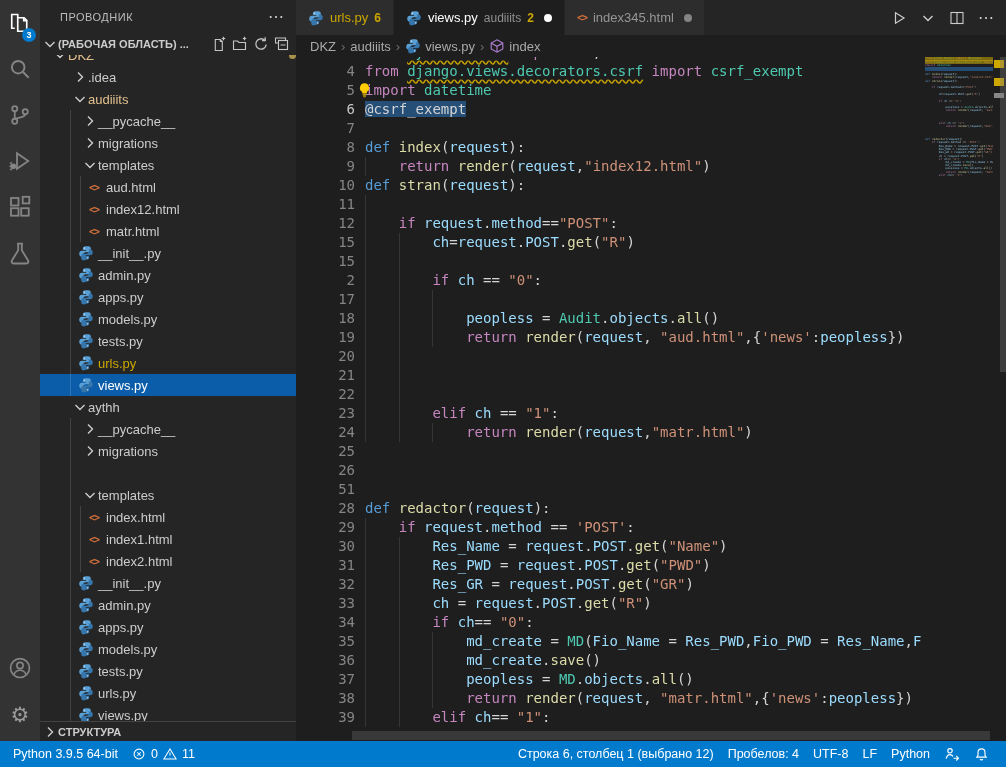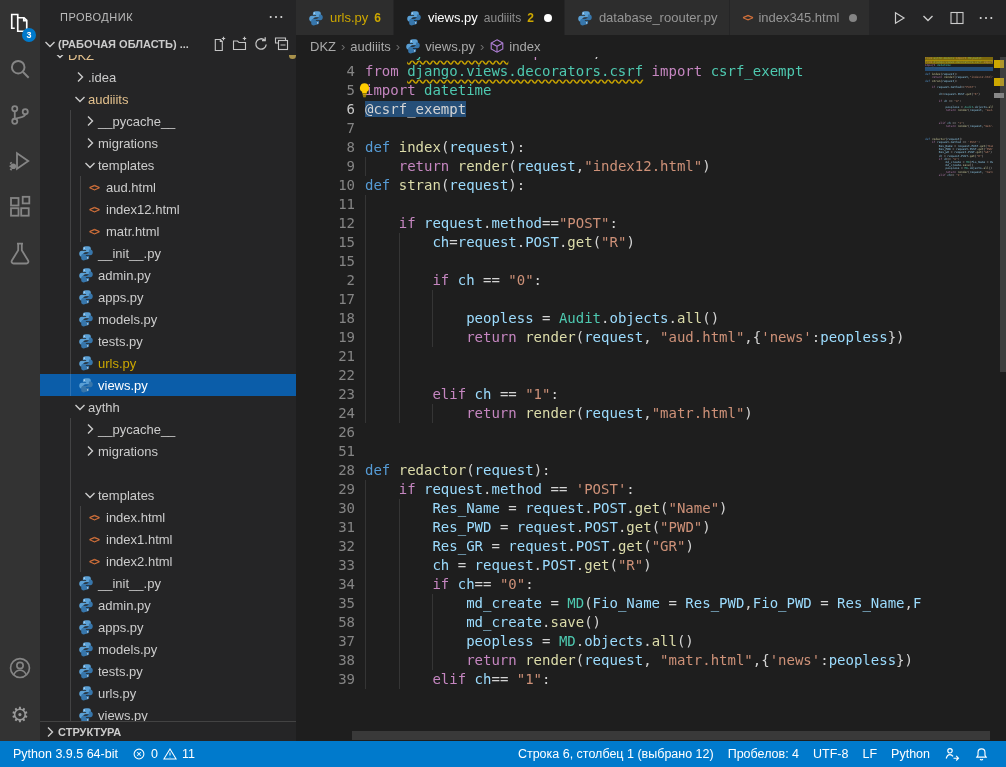--- a/index.html
+++ b/index.html
@@ -546,31 +546,20 @@
                 <circle cx="9.7" cy="12.9" r=".6" fill="#fff"></circle>
               </svg>
             </span>
             <span>views.py</span>
             <span class="tab-desc">audiiits</span>
             <span class="tab-badge">2</span>
             <span class="tab-dot" style="background: rgb(255, 255, 255); margin-left: 4px;"></span>
           </div>
           <div class="tab">
             <span class="icon">
-              <svg width="16" height="16" viewBox="0 0 16 16">
-                <path fill="#5A9FD4" d="M7.9 1.2c-2 0-3 .9-3 2.2v1.7h3.2v.7H3.7c-1.4 0-2.5 1.1-2.5 2.9 0 1.7 1 2.9 2.5 2.9h1.4v-1.9c0-1.4 1.2-2.5 2.6-2.5h3c1.2 0 2.1-1 2.1-2.2V3.4c0-1.3-1.1-2.2-2.5-2.2z"></path>
-                <path fill="#3776AB" d="M8.1 14.8c2 0 3-.9 3-2.2v-1.7H7.9v-.7h4.4c1.4 0 2.5-1.1 2.5-2.9 0-1.7-1-2.9-2.5-2.9h-1.4v1.9c0 1.4-1.2 2.5-2.6 2.5h-3c-1.2 0-2.1 1-2.1 2.2v2.2c0 1.3 1.1 2.2 2.5 2.2z"></path>
-                <circle cx="6.3" cy="3.1" r=".6" fill="#fff"></circle>
-                <circle cx="9.7" cy="12.9" r=".6" fill="#fff"></circle>
-              </svg>
-            </span>
-            <span>database_roouter.py</span>
-          </div>
-          <div class="tab">
-            <span class="icon">
               <span class="html-glyph">&lt;&gt;</span>
             </span>
             <span>index345.html</span>
             <span class="tab-dot" style="background: rgb(132, 132, 132); margin-left: 4px;"></span>
           </div>
         </div>
       <div id="tab-actions">
           <span class="icon">
             <svg width="16" height="16" viewBox="0 0 16 16" fill="none" stroke="currentColor" stroke-width="1.2">
               <path d="M4.5 2.8 13 8l-8.5 5.2z"></path>
@@ -681,36 +670,44 @@
           </div>
           <div class="code-line">
             <span class="ln">18</span>
             <span class="lc" style="background-image: linear-gradient(rgba(255, 255, 255, 0.1), rgba(255, 255, 255, 0.1)), linear-gradient(rgba(255, 255, 255, 0.1), rgba(255, 255, 255, 0.1)), linear-gradient(rgba(255, 255, 255, 0.1), rgba(255, 255, 255, 0.1)); background-position: 5px 0px, 39px 0px, 72px 0px; background-size: 1px 100%;"><span class="t-p" style="color: rgb(212, 212, 212);">            </span><span class="t-v" style="color: rgb(156, 220, 254);">peopless</span><span class="t-p" style="color: rgb(212, 212, 212);"> = </span><span class="t-c" style="color: rgb(78, 201, 176);">Audit</span><span class="t-p" style="color: rgb(212, 212, 212);">.</span><span class="t-v" style="color: rgb(156, 220, 254);">objects</span><span class="t-p" style="color: rgb(212, 212, 212);">.</span><span class="t-f" style="color: rgb(220, 220, 170);">all</span><span class="t-p" style="color: rgb(212, 212, 212);">()</span></span>
           </div>
           <div class="code-line">
             <span class="ln">19</span>
             <span class="lc" style="background-image: linear-gradient(rgba(255, 255, 255, 0.1), rgba(255, 255, 255, 0.1)), linear-gradient(rgba(255, 255, 255, 0.1), rgba(255, 255, 255, 0.1)), linear-gradient(rgba(255, 255, 255, 0.1), rgba(255, 255, 255, 0.1)); background-position: 5px 0px, 39px 0px, 72px 0px; background-size: 1px 100%;"><span class="t-p" style="color: rgb(212, 212, 212);">            </span><span class="t-k" style="color: rgb(197, 134, 192);">return</span><span class="t-p" style="color: rgb(212, 212, 212);"> </span><span class="t-f" style="color: rgb(220, 220, 170);">render</span><span class="t-p" style="color: rgb(212, 212, 212);">(</span><span class="t-v" style="color: rgb(156, 220, 254);">request</span><span class="t-p" style="color: rgb(212, 212, 212);">, </span><span class="t-s" style="color: rgb(206, 145, 120);">"aud.html"</span><span class="t-p" style="color: rgb(212, 212, 212);">,{</span><span class="t-s" style="color: rgb(206, 145, 120);">'news'</span><span class="t-p" style="color: rgb(212, 212, 212);">:</span><span class="t-v" style="color: rgb(156, 220, 254);">peopless</span><span class="t-p" style="color: rgb(212, 212, 212);">})</span></span>
           </div>
           <div class="code-line">
+            <span class="ln">20</span>
+            <span class="lc" style="background-image: linear-gradient(rgba(255, 255, 255, 0.1), rgba(255, 255, 255, 0.1)), linear-gradient(rgba(255, 255, 255, 0.1), rgba(255, 255, 255, 0.1)); background-position: 5px 0px, 39px 0px; background-size: 1px 100%;"></span>
+          </div>
+          <div class="code-line">
             <span class="ln">21</span>
             <span class="lc" style="background-image: linear-gradient(rgba(255, 255, 255, 0.1), rgba(255, 255, 255, 0.1)), linear-gradient(rgba(255, 255, 255, 0.1), rgba(255, 255, 255, 0.1)); background-position: 5px 0px, 39px 0px; background-size: 1px 100%;"></span>
           </div>
           <div class="code-line">
             <span class="ln">22</span>
             <span class="lc" style="background-image: linear-gradient(rgba(255, 255, 255, 0.1), rgba(255, 255, 255, 0.1)), linear-gradient(rgba(255, 255, 255, 0.1), rgba(255, 255, 255, 0.1)); background-position: 5px 0px, 39px 0px; background-size: 1px 100%;"></span>
           </div>
           <div class="code-line">
             <span class="ln">23</span>
             <span class="lc" style="background-image: linear-gradient(rgba(255, 255, 255, 0.1), rgba(255, 255, 255, 0.1)), linear-gradient(rgba(255, 255, 255, 0.1), rgba(255, 255, 255, 0.1)); background-position: 5px 0px, 39px 0px; background-size: 1px 100%;"><span class="t-p" style="color: rgb(212, 212, 212);">        </span><span class="t-k" style="color: rgb(197, 134, 192);">elif</span><span class="t-p" style="color: rgb(212, 212, 212);"> </span><span class="t-v" style="color: rgb(156, 220, 254);">ch</span><span class="t-p" style="color: rgb(212, 212, 212);"> == </span><span class="t-s" style="color: rgb(206, 145, 120);">"1"</span><span class="t-p" style="color: rgb(212, 212, 212);">:</span></span>
           </div>
           <div class="code-line">
             <span class="ln">24</span>
             <span class="lc" style="background-image: linear-gradient(rgba(255, 255, 255, 0.1), rgba(255, 255, 255, 0.1)), linear-gradient(rgba(255, 255, 255, 0.1), rgba(255, 255, 255, 0.1)), linear-gradient(rgba(255, 255, 255, 0.1), rgba(255, 255, 255, 0.1)); background-position: 5px 0px, 39px 0px, 72px 0px; background-size: 1px 100%;"><span class="t-p" style="color: rgb(212, 212, 212);">            </span><span class="t-k" style="color: rgb(197, 134, 192);">return</span><span class="t-p" style="color: rgb(212, 212, 212);"> </span><span class="t-f" style="color: rgb(220, 220, 170);">render</span><span class="t-p" style="color: rgb(212, 212, 212);">(</span><span class="t-v" style="color: rgb(156, 220, 254);">request</span><span class="t-p" style="color: rgb(212, 212, 212);">,</span><span class="t-s" style="color: rgb(206, 145, 120);">"matr.html"</span><span class="t-p" style="color: rgb(212, 212, 212);">)</span></span>
           </div>
           <div class="code-line">
+            <span class="ln">25</span>
+            <span class="lc"></span>
+          </div>
+          <div class="code-line">
             <span class="ln">26</span>
             <span class="lc"></span>
           </div>
           <div class="code-line">
             <span class="ln">51</span>
             <span class="lc"></span>
           </div>
           <div class="code-line">
             <span class="ln">28</span>
             <span class="lc"><span class="t-d" style="color: rgb(86, 156, 214);">def</span><span class="t-p" style="color: rgb(212, 212, 212);"> </span><span class="t-f" style="color: rgb(220, 220, 170);">redactor</span><span class="t-p" style="color: rgb(212, 212, 212);">(</span><span class="t-v" style="color: rgb(156, 220, 254);">request</span><span class="t-p" style="color: rgb(212, 212, 212);">):</span></span>
@@ -737,21 +734,21 @@
           </div>
           <div class="code-line">
             <span class="ln">34</span>
             <span class="lc" style="background-image: linear-gradient(rgba(255, 255, 255, 0.1), rgba(255, 255, 255, 0.1)), linear-gradient(rgba(255, 255, 255, 0.1), rgba(255, 255, 255, 0.1)); background-position: 5px 0px, 39px 0px; background-size: 1px 100%;"><span class="t-p" style="color: rgb(212, 212, 212);">        </span><span class="t-k" style="color: rgb(197, 134, 192);">if</span><span class="t-p" style="color: rgb(212, 212, 212);"> </span><span class="t-v" style="color: rgb(156, 220, 254);">ch</span><span class="t-p" style="color: rgb(212, 212, 212);">== </span><span class="t-s" style="color: rgb(206, 145, 120);">"0"</span><span class="t-p" style="color: rgb(212, 212, 212);">:</span></span>
           </div>
           <div class="code-line">
             <span class="ln">35</span>
             <span class="lc" style="background-image: linear-gradient(rgba(255, 255, 255, 0.1), rgba(255, 255, 255, 0.1)), linear-gradient(rgba(255, 255, 255, 0.1), rgba(255, 255, 255, 0.1)), linear-gradient(rgba(255, 255, 255, 0.1), rgba(255, 255, 255, 0.1)); background-position: 5px 0px, 39px 0px, 72px 0px; background-size: 1px 100%;"><span class="t-p" style="color: rgb(212, 212, 212);">            </span><span class="t-v" style="color: rgb(156, 220, 254);">md_create</span><span class="t-p" style="color: rgb(212, 212, 212);"> = </span><span class="t-c" style="color: rgb(78, 201, 176);">MD</span><span class="t-p" style="color: rgb(212, 212, 212);">(</span><span class="t-v" style="color: rgb(156, 220, 254);">Fio_Name</span><span class="t-p" style="color: rgb(212, 212, 212);"> = </span><span class="t-v" style="color: rgb(156, 220, 254);">Res_PWD</span><span class="t-p" style="color: rgb(212, 212, 212);">,</span><span class="t-v" style="color: rgb(156, 220, 254);">Fio_PWD</span><span class="t-p" style="color: rgb(212, 212, 212);"> = </span><span class="t-v" style="color: rgb(156, 220, 254);">Res_Name</span><span class="t-p" style="color: rgb(212, 212, 212);">,</span><span class="t-v" style="color: rgb(156, 220, 254);">F</span></span>
           </div>
           <div class="code-line">
-            <span class="ln">58</span>
+            <span class="ln">36</span>
             <span class="lc" style="background-image: linear-gradient(rgba(255, 255, 255, 0.1), rgba(255, 255, 255, 0.1)), linear-gradient(rgba(255, 255, 255, 0.1), rgba(255, 255, 255, 0.1)), linear-gradient(rgba(255, 255, 255, 0.1), rgba(255, 255, 255, 0.1)); background-position: 5px 0px, 39px 0px, 72px 0px; background-size: 1px 100%;"><span class="t-p" style="color: rgb(212, 212, 212);">            </span><span class="t-v" style="color: rgb(156, 220, 254);">md_create</span><span class="t-p" style="color: rgb(212, 212, 212);">.</span><span class="t-f" style="color: rgb(220, 220, 170);">save</span><span class="t-p" style="color: rgb(212, 212, 212);">()</span></span>
           </div>
           <div class="code-line">
             <span class="ln">37</span>
             <span class="lc" style="background-image: linear-gradient(rgba(255, 255, 255, 0.1), rgba(255, 255, 255, 0.1)), linear-gradient(rgba(255, 255, 255, 0.1), rgba(255, 255, 255, 0.1)), linear-gradient(rgba(255, 255, 255, 0.1), rgba(255, 255, 255, 0.1)); background-position: 5px 0px, 39px 0px, 72px 0px; background-size: 1px 100%;"><span class="t-p" style="color: rgb(212, 212, 212);">            </span><span class="t-v" style="color: rgb(156, 220, 254);">peopless</span><span class="t-p" style="color: rgb(212, 212, 212);"> = </span><span class="t-c" style="color: rgb(78, 201, 176);">MD</span><span class="t-p" style="color: rgb(212, 212, 212);">.</span><span class="t-v" style="color: rgb(156, 220, 254);">objects</span><span class="t-p" style="color: rgb(212, 212, 212);">.</span><span class="t-f" style="color: rgb(220, 220, 170);">all</span><span class="t-p" style="color: rgb(212, 212, 212);">()</span></span>
           </div>
           <div class="code-line">
             <span class="ln">38</span>
             <span class="lc" style="background-image: linear-gradient(rgba(255, 255, 255, 0.1), rgba(255, 255, 255, 0.1)), linear-gradient(rgba(255, 255, 255, 0.1), rgba(255, 255, 255, 0.1)), linear-gradient(rgba(255, 255, 255, 0.1), rgba(255, 255, 255, 0.1)); background-position: 5px 0px, 39px 0px, 72px 0px; background-size: 1px 100%;"><span class="t-p" style="color: rgb(212, 212, 212);">            </span><span class="t-k" style="color: rgb(197, 134, 192);">return</span><span class="t-p" style="color: rgb(212, 212, 212);"> </span><span class="t-f" style="color: rgb(220, 220, 170);">render</span><span class="t-p" style="color: rgb(212, 212, 212);">(</span><span class="t-v" style="color: rgb(156, 220, 254);">request</span><span class="t-p" style="color: rgb(212, 212, 212);">, </span><span class="t-s" style="color: rgb(206, 145, 120);">"matr.html"</span><span class="t-p" style="color: rgb(212, 212, 212);">,{</span><span class="t-s" style="color: rgb(206, 145, 120);">'news'</span><span class="t-p" style="color: rgb(212, 212, 212);">:</span><span class="t-v" style="color: rgb(156, 220, 254);">peopless</span><span class="t-p" style="color: rgb(212, 212, 212);">})</span></span>
           </div>

